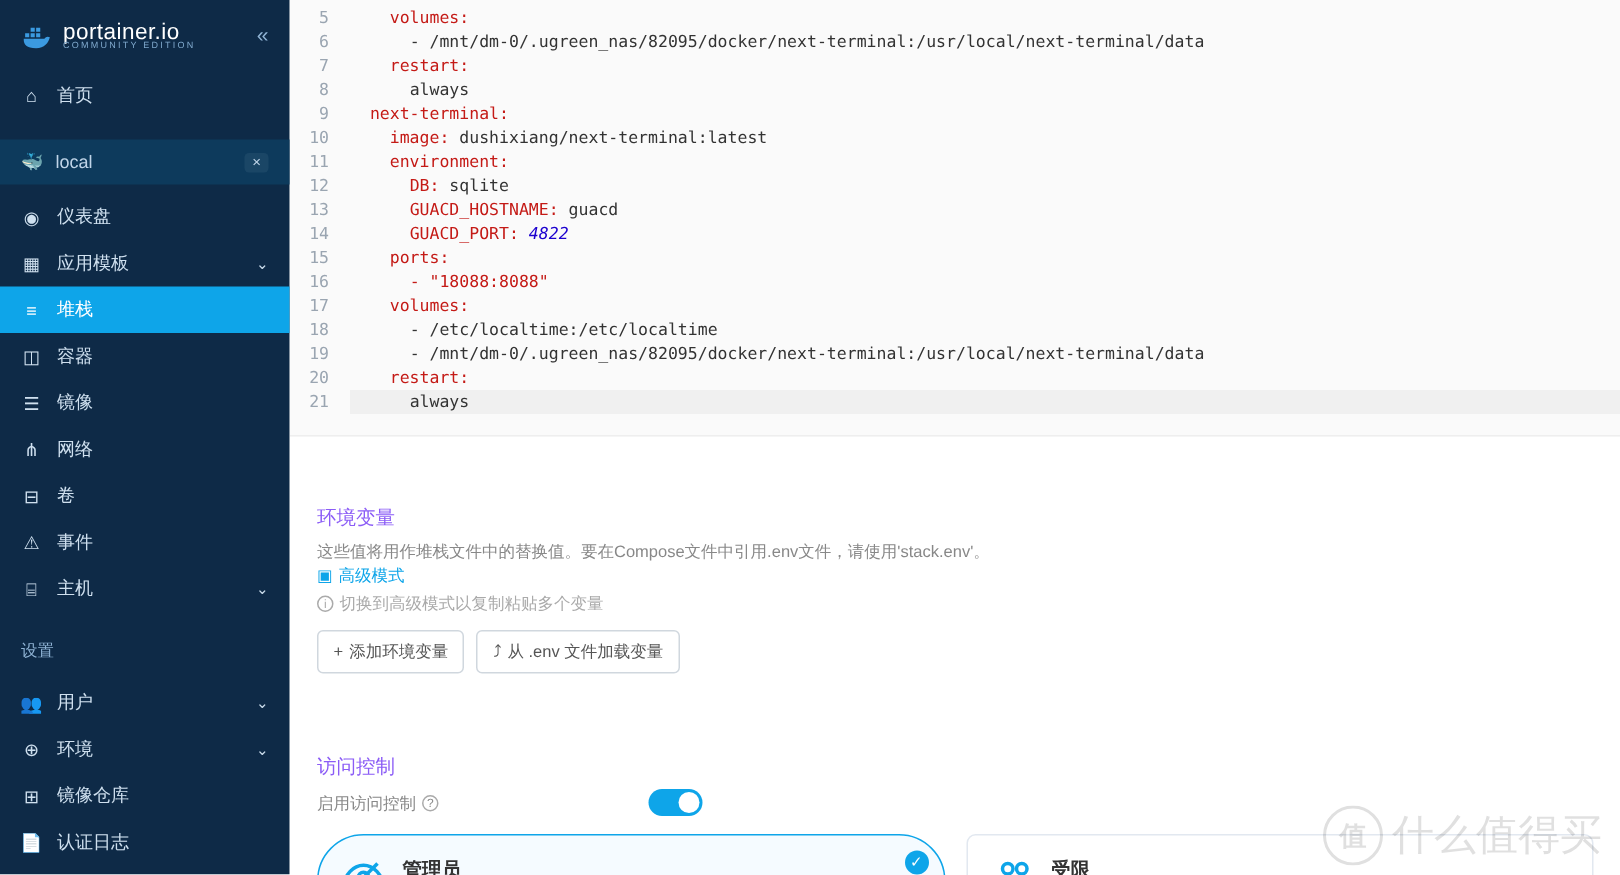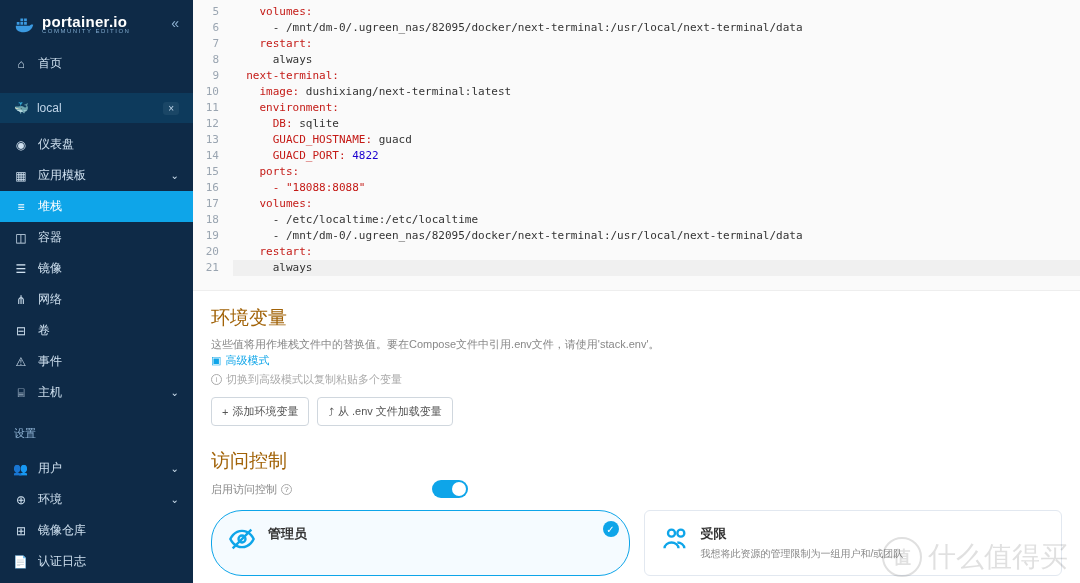--- a/index.html
+++ b/index.html
@@ -1,21 +1,21 @@
 <!DOCTYPE html>
 <html><head>
   <meta charset="utf-8">
   <style>
     * { margin: 0; padding: 0; box-sizing: border-box; }
     body { font-family: -apple-system, BlinkMacSystemFont, "Segoe UI", Arial, sans-serif; font-size: 12px; background: #fff; height: 583px; width: 1080px; overflow: hidden; position: relative; }
     
     .sidebar { position: absolute; left: 0; top: 0; width: 193px; height: 583px; background: #0e2a47; color: #bfd4e8; display: flex; flex-direction: column; }
     .logo-area { padding: 12px 14px 8px; display: flex; align-items: center; gap: 6px; }
     .logo-icon { width: 22px; height: 22px; }
-    .logo-text { font-size: 15px; font-weight: 700; color: #fff; letter-spacing: 0.3px; }
+    .logo-text { font-size: 15px; font-weight: 400; color: #fff; letter-spacing: 0.3px; }
     .logo-sub { font-size: 6px; color: #7fa8cc; letter-spacing: 1.5px; margin-top: -2px; }
     .collapse-btn { margin-left: auto; color: #8fb3d4; font-size: 14px; }
     
     .nav-section { padding: 6px 0; }
     .nav-item { display: flex; align-items: center; padding: 7px 14px; gap: 10px; cursor: pointer; font-size: 12px; color: #cfe0ef; position: relative; }
     .nav-item.active { background: #0ea5e9; color: #fff; }
     .nav-item .icon { width: 14px; height: 14px; display: flex; align-items: center; justify-content: center; font-size: 12px; }
     .nav-item .chevron { margin-left: auto; font-size: 10px; }
     
     .env-header { display: flex; align-items: center; padding: 8px 14px; gap: 8px; background: #0d3a5c; margin-top: 8px; }
@@ -25,26 +25,26 @@
     .settings-hdr { padding: 12px 14px 6px; font-size: 11px; color: #8fb3d4; }
     
     .main { position: absolute; left: 193px; top: 0; right: 0; height: 583px; overflow-y: auto; background: #fff; }
     
     .editor { background: #fafafa; border-bottom: 1px solid #eee; padding: 4px 0 14px; }
     .editor-line { display: flex; font-family: Consolas, Menlo, monospace; font-size: 11px; line-height: 16px; }
     .line-num { width: 40px; text-align: right; padding-right: 14px; color: #9aa5b1; user-select: none; }
     .line-content { flex: 1; white-space: pre; }
     .line-content.current { background: #f0f0f0; }
     .yaml-key { color: #c41a16; }
-    .yaml-val { color: #1c00cf; }
+    .yaml-val { color: #1c00cf; font-style: italic; }
     .yaml-plain { color: #333; }
     .yaml-str { color: #c41a16; }
     
     .section { padding: 14px 18px 8px; }
-    .section-title { font-size: 19px; color: #a16207; margin-bottom: 6px; }
+    .section-title { font-size: 13px; color: #8b5cf6; margin-bottom: 6px; margin-top: 31px; }
     .section-desc { font-size: 11px; color: #888; margin-bottom: 1px; }
     .adv-link { font-size: 11px; color: #0ea5e9; display: flex; align-items: center; gap: 4px; margin-bottom: 4px; }
     .hint-line { font-size: 11px; color: #aaa; display: flex; align-items: center; gap: 4px; }
     
     .btn-row { display: flex; gap: 8px; margin-top: 10px; }
     .btn-outline { border: 1px solid #d0d7de; background: #fff; color: #555; padding: 6px 10px; font-size: 11px; border-radius: 4px; display: flex; align-items: center; gap: 4px; cursor: pointer; }
     
     .access-row { display: flex; align-items: center; margin-top: 6px; }
     .access-label { font-size: 11px; color: #888; display: flex; align-items: center; gap: 4px; }
     .toggle { width: 36px; height: 18px; background: #0ea5e9; border-radius: 10px; position: relative; margin-left: 140px; }

